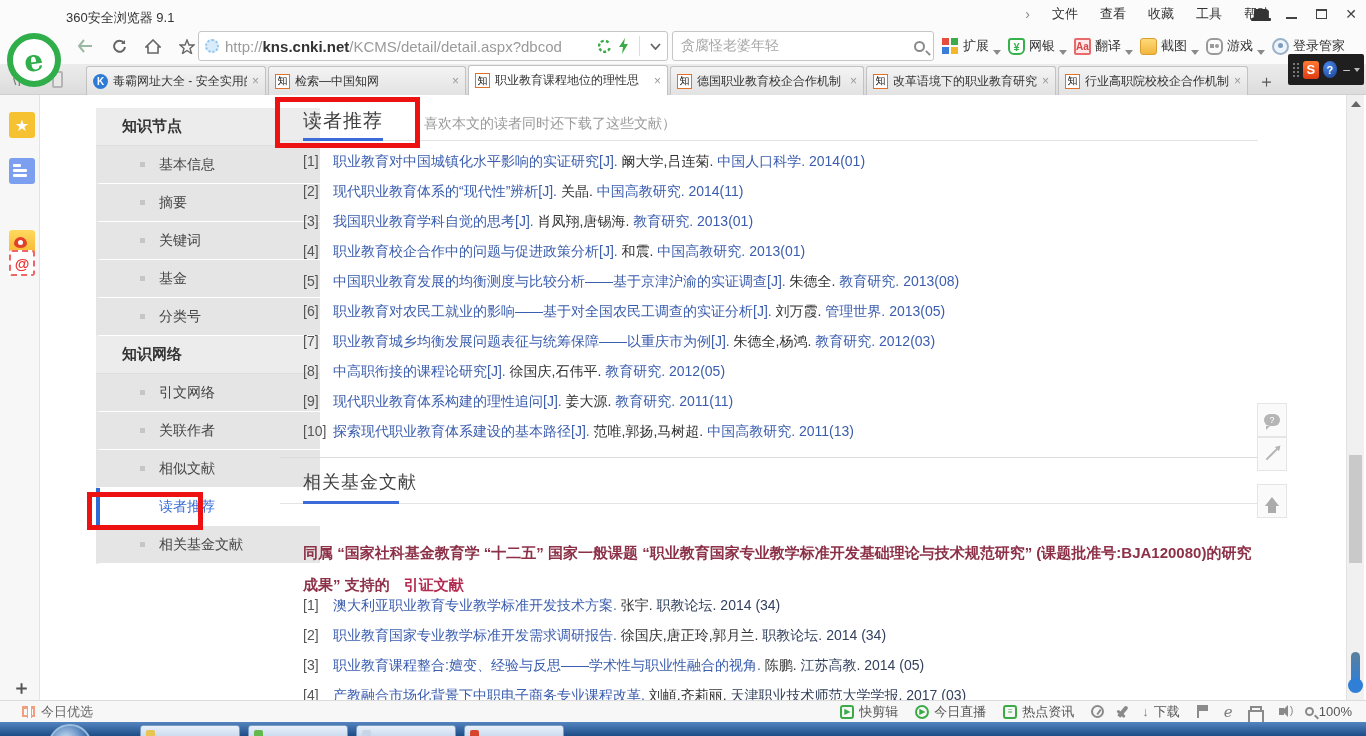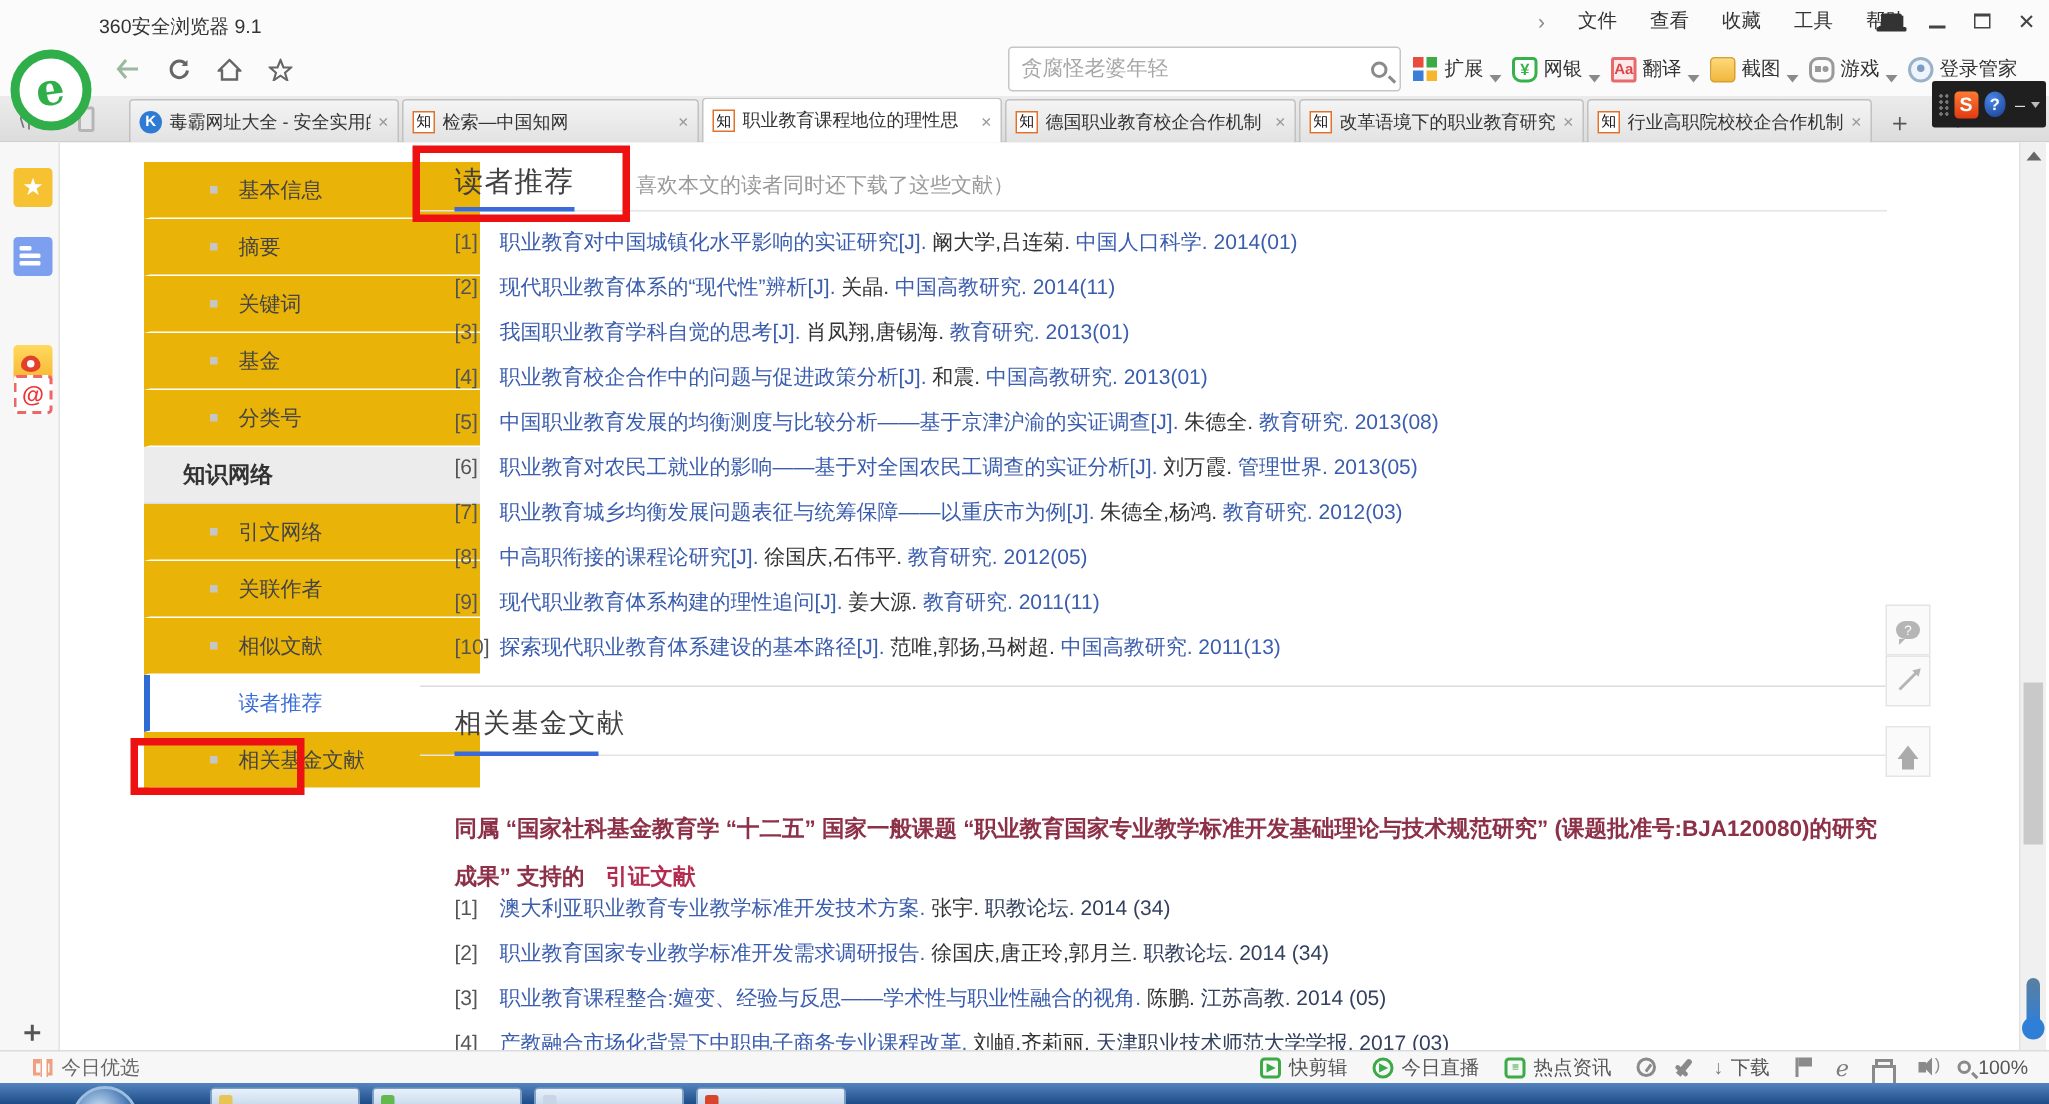--- a/index.html
+++ b/index.html
@@ -79,21 +79,21 @@
   .news-box i { position:absolute; background:#fff; height:3px; border-radius:1px; }
   .weibo-box { background:linear-gradient(#ffd95e,#f7b32e); position:relative; }
   .weibo-box:after { content:""; position:absolute; left:5px; top:7px; width:13px; height:11px; border-radius:50% 50% 50% 50%/60% 60% 40% 40%; background:#e3402a; }
   .weibo-box:before { content:""; position:absolute; left:9px; top:10px; width:5px; height:5px; border-radius:50%; background:#fff; z-index:1; }
   .at-box { background:#fff; border:2px dashed #e66; color:#e33; font-size:15px; font-weight:bold; }
   .strip-plus { position:absolute; left:12px; top:580px; color:#555; font-size:19px; font-weight:bold; }
 
   
   #kn-sidebar { position:absolute; left:96px; top:13px; width:224px; }
   .kn-header { height:38px; background:#ececec; border-bottom:1px solid #dedede; display:flex; align-items:center; padding-left:26px; font-size:15px; font-weight:bold; color:#333; }
-  .kn-item { height:38px; background:#eab308; border-bottom:1px solid #fff; border-left:4px solid transparent; display:flex; align-items:center; padding-left:40px; font-size:14px; color:#444; position:relative; cursor:pointer; }
+  .kn-item { height:38px; background:#e5e5e5; border-bottom:1px solid #fff; border-left:4px solid transparent; display:flex; align-items:center; padding-left:40px; font-size:14px; color:#444; position:relative; cursor:pointer; }
   .kn-item .bullet { width:5px; height:5px; background:#c6c6c6; margin-right:14px; flex:none; }
   .kn-item.active { background:#fff; border-left:4px solid #2e6bd4; color:#3a6fd8; }
   .kn-item.active .bullet { visibility:hidden; }
 
   
   .red-box { position:absolute; border:5px solid #ee1111; background:transparent; z-index:15; }
 
   
   .sec-heading { position:absolute; font-size:19px; color:#404040; letter-spacing:1px; }
   .sec-sub { position:absolute; font-size:14px; color:#9a9a9a; }
@@ -204,20 +204,36 @@
     <span class="nav-btn" style="left:138px;">
       <svg width="16" height="15" viewBox="0 0 16 15">
           <path d="M8 1 L1 8 H3 V14 H13 V8 H15 Z" stroke="#666" stroke-width="1.6" fill="none"></path>
         </svg>
     </span>
     <span class="nav-btn" style="left:172px;">
       <svg width="16" height="15" viewBox="0 0 16 15">
           <path d="M8 1 L10 6 L15 6 L11 9.5 L12.5 14.5 L8 11.5 L3.5 14.5 L5 9.5 L1 6 L6 6 Z" stroke="#666" stroke-width="1.4" fill="none"></path>
         </svg>
     </span>
+    <div class="addr">
+      <span class="site-icon"></span>
+      <span class="url-text"><span>http://</span><b>kns.cnki.net</b><span>/KCMS/detail/detail.aspx?dbcod</span></span>
+      <span class="addr-icons">
+        <svg width="15" height="15" viewBox="0 0 15 15">
+            <path d="M11.5 3.5 A5.5 5.5 0 1 0 13 7.5" stroke="#3cab47" stroke-width="2.4" fill="none" stroke-dasharray="3 2"></path>
+          </svg>
+        <svg width="11" height="16" viewBox="0 0 11 16">
+            <path d="M7 0 L1 9 H5 L4 16 L10 6 H6 Z" fill="#3cab47"></path>
+          </svg>
+        <span class="addr-sep"></span>
+        <svg width="11" height="7" viewBox="0 0 11 7">
+            <path d="M1 1 L5.5 6 L10 1" stroke="#666" stroke-width="1.8" fill="none"></path>
+          </svg>
+      </span>
+    </div>
     <div class="search-box">
       <span class="search-text">贪腐怪老婆年轻</span>
       <span class="lens"></span>
     </div>
     <div class="tool-row">
       <span class="tool-item">
         <span class="ticon grid-icon">
           <i style="left:0;top:0;background:#e84c3d;"></i>
             <i style="left:9px;top:0;background:#3cab47;"></i>
             <i style="left:0;top:9px;background:#3b7dd8;"></i>
@@ -308,20 +324,21 @@
           <i style="left:4px;top:6px;width:8px;"></i>
           <i style="left:4px;top:11px;width:14px;"></i>
           <i style="left:4px;top:16px;width:14px;"></i>
         </span>
       <span class="strip-icon weibo-box" style="top:109px;"></span>
       <span class="strip-icon at-box" style="top:155px;">@</span>
       <span class="strip-plus">＋</span>
     </div>
 
     <div id="kn-sidebar">
+      <div class="kn-header">知识节点</div>
       <div class="kn-item">
           <span class="bullet"></span>
           <span>基本信息</span>
         </div>
       <div class="kn-item">
           <span class="bullet"></span>
           <span>摘要</span>
         </div>
       <div class="kn-item">
           <span class="bullet"></span>

